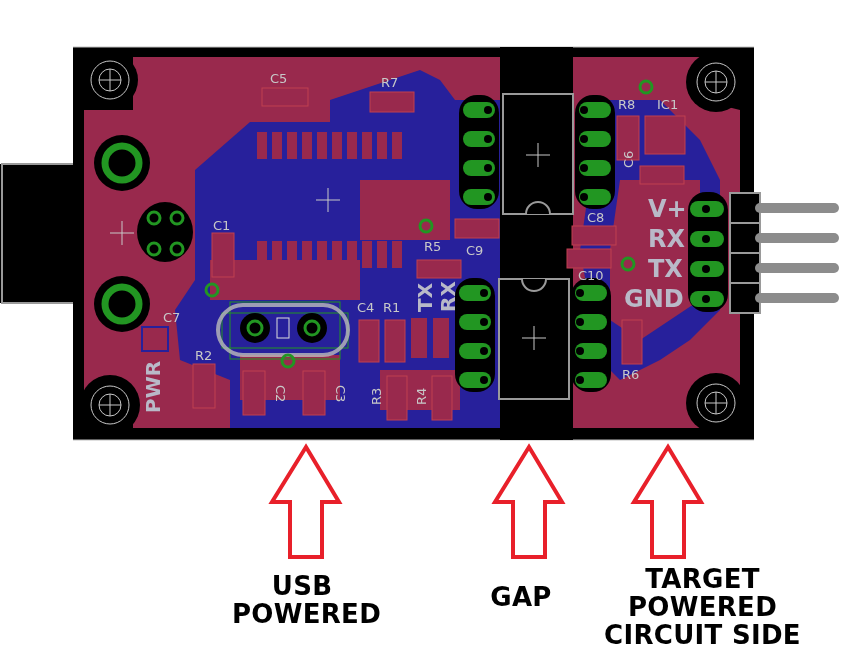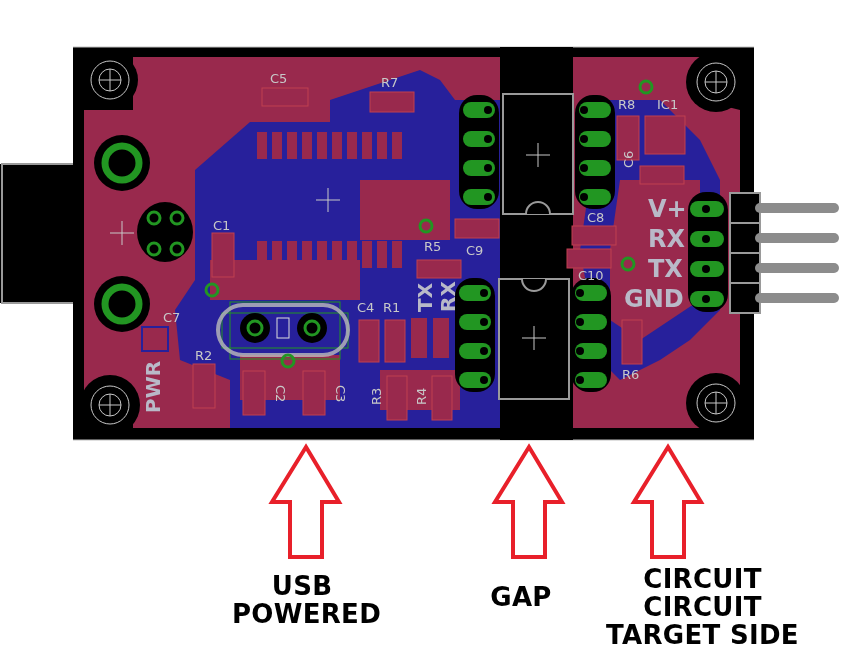--- a/index.html
+++ b/index.html
@@ -280,15 +280,15 @@
 </svg>
 
 <div class="caption" style="left:232px;top:572px;width:140px;">
   <span>USB</span>
   <span>POWERED</span>
 </div>
 <div class="caption" style="left:476px;top:583px;width:90px;">
   <span>GAP</span>
 </div>
 <div class="caption" style="left:580px;top:565px;width:245px;">
-  <span>CIRCUIT CIRCUIT</span>
-  <span>TARGET SIDE</span>
+  <span>TARGET POWERED</span>
+  <span>CIRCUIT SIDE</span>
 </div>
 
 </body></html>

